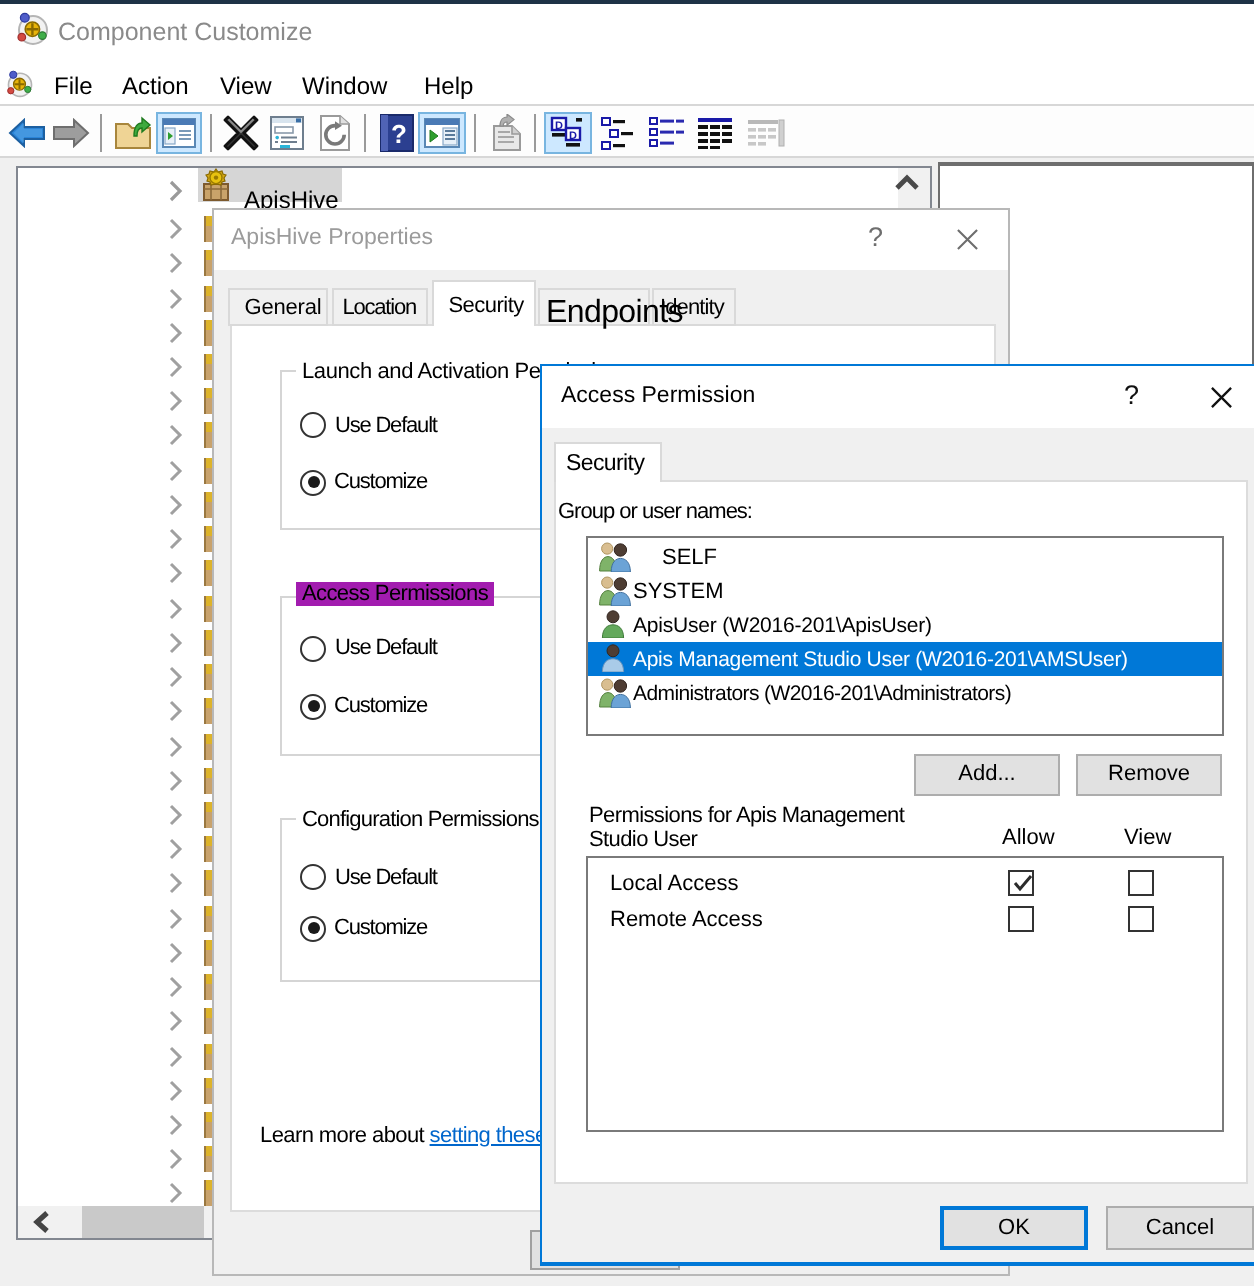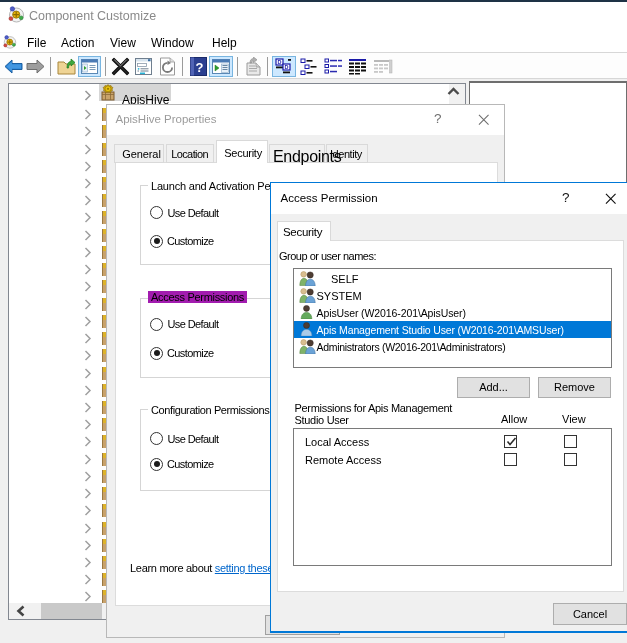--- a/index.html
+++ b/index.html
@@ -422,14 +422,15 @@
   <div id="checks">
       <div class="abs" style="left:233px;top:252px;width:13px;height:13px;background:#fff;border:1px solid #333"></div>
       <svg class="abs" style="left:234.5px;top:253px" width="11" height="11" viewBox="0 0 11 11">
         <path d="M1.5 5.5 L4 8.5 L9.5 2" fill="none" stroke="#2b2b2b" stroke-width="1.5"></path>
       </svg>
       <div class="abs" style="left:293px;top:252px;width:13px;height:13px;background:#fff;border:1px solid #333"></div>
       <div class="abs" style="left:233px;top:270px;width:13px;height:13px;background:#fff;border:1px solid #333"></div>
       <div class="abs" style="left:293px;top:270px;width:13px;height:13px;background:#fff;border:1px solid #333"></div>
     </div>
 
+  <div class="abs" style="left:199px;top:420px;width:74px;height:22px;background:#e1e1e1;border:2px solid #0078d7;text-align:center;font-size:11px;line-height:18px">OK</div>
   <div class="abs" style="left:282px;top:420px;width:74px;height:22px;background:#e1e1e1;border:1px solid #adadad;text-align:center;font-size:11px;line-height:20px">Cancel</div>
 </div>
 
 </body></html>

